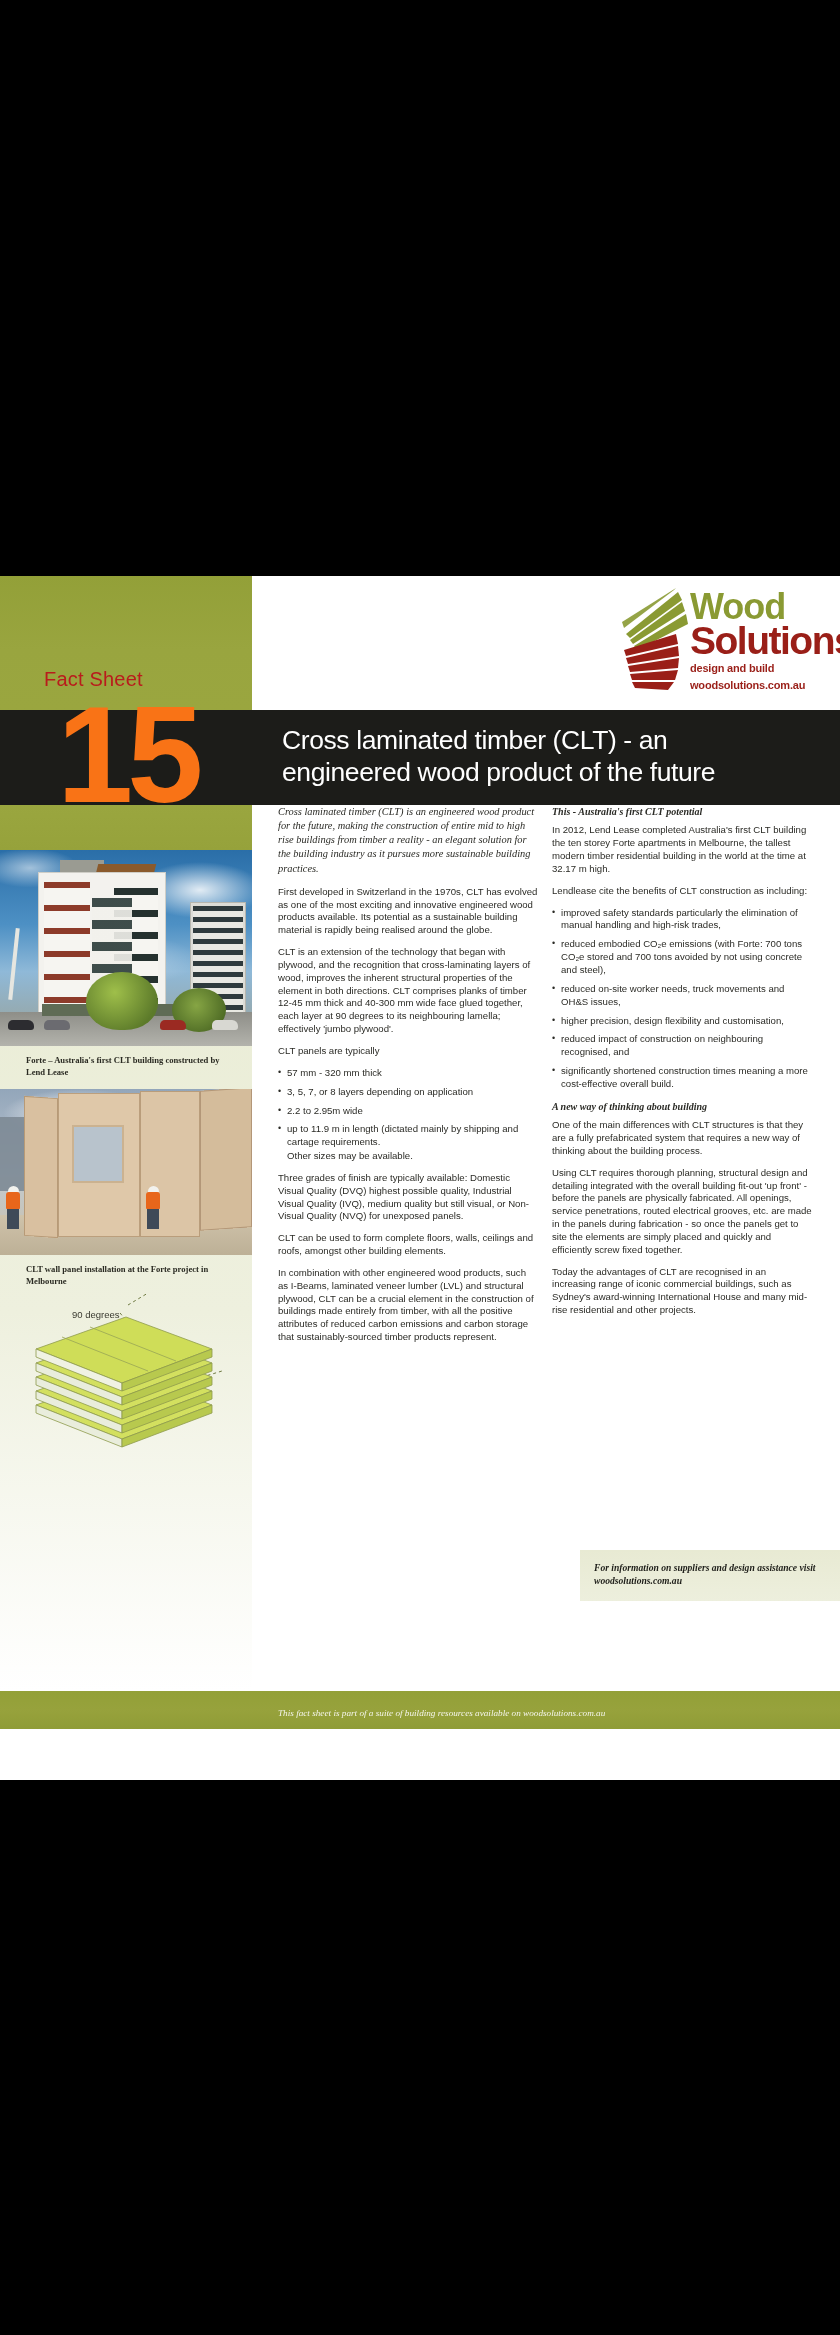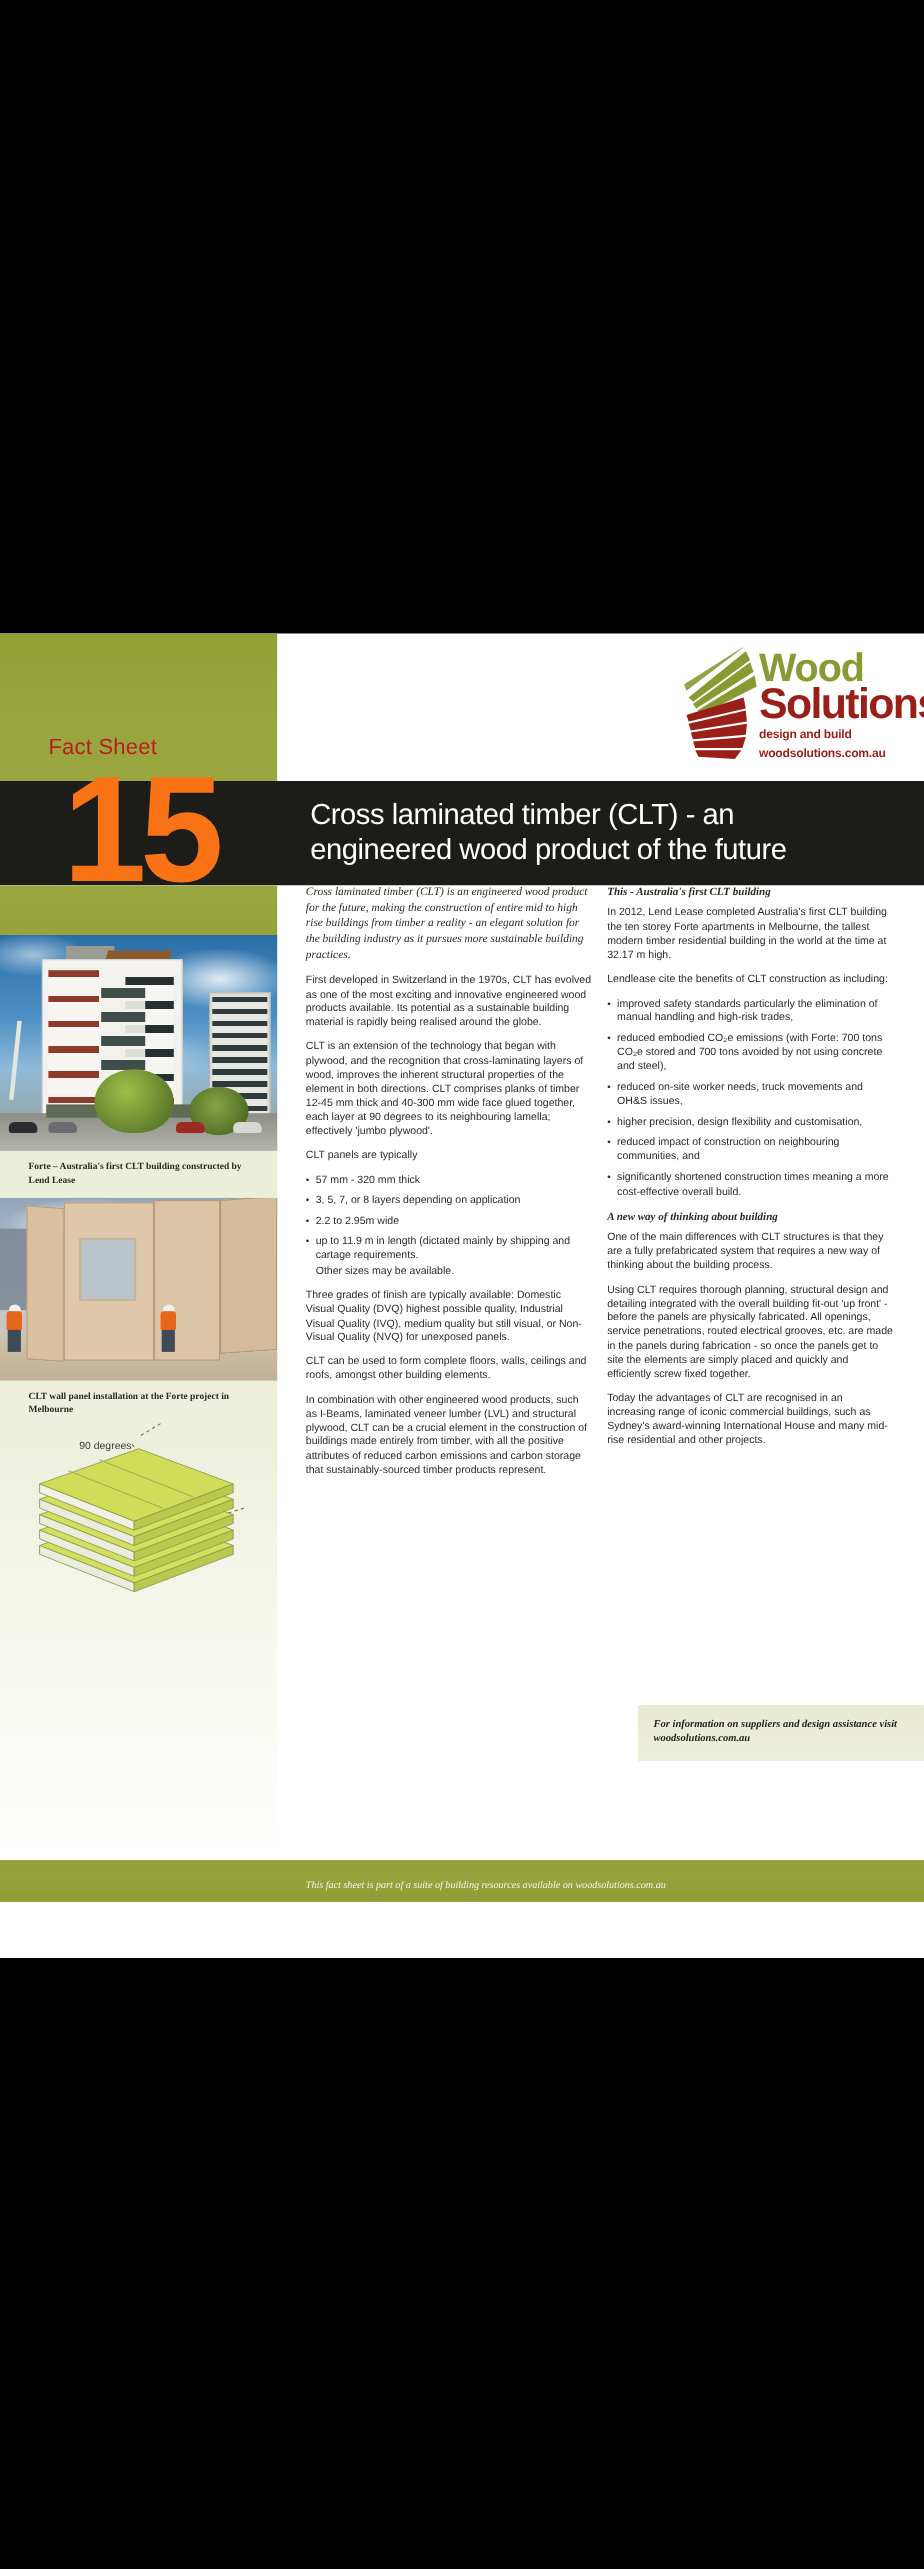--- a/index.html
+++ b/index.html
@@ -269,29 +269,29 @@
         <li>2.2 to 2.95m wide</li>
         <li>up to 11.9 m in length (dictated mainly by shipping and cartage requirements.</li>
         <li class="nobul" style="margin-top:-5px;">Other sizes may be available.</li>
       </ul>
       <p>Three grades of finish are typically available: Domestic Visual Quality (DVQ) highest possible quality, Industrial Visual Quality (IVQ), medium quality but still visual, or Non-Visual Quality (NVQ) for unexposed panels.</p>
       <p>CLT can be used to form complete floors, walls, ceilings and roofs, amongst other building elements.</p>
       <p>In combination with other engineered wood products, such as I-Beams, laminated veneer lumber (LVL) and structural plywood, CLT can be a crucial element in the construction of buildings made entirely from timber, with all the positive attributes of reduced carbon emissions and carbon storage that sustainably-sourced timber products represent.</p>
     </div>
 
     <div class="col colB">
-      <p class="subhead"><span>This - </span><span>Australia's first CLT building</span></p>
+      <p class="subhead"><span>This - </span><span>Australia's first CLT potential</span></p>
       <p>In 2012, Lend Lease completed Australia's first CLT building the ten storey Forte apartments in Melbourne, the tallest modern timber residential building in the world at the time at 32.17 m high.</p>
       <p>Lendlease cite the benefits of CLT construction as including:</p>
       <ul class="bullets">
         <li>improved safety standards particularly the elimination of manual handling and high-risk trades,</li>
         <li>reduced embodied CO₂e emissions (with Forte: 700 tons CO₂e stored and 700 tons avoided by not using concrete and steel),</li>
         <li>reduced on-site worker needs, truck movements and OH&amp;S issues,</li>
         <li>higher precision, design flexibility and customisation,</li>
-        <li>reduced impact of construction on neighbouring communities, and</li>
+        <li>reduced impact of construction on neighbouring recognised, and</li>
         <li>significantly shortened construction times meaning a more cost-effective overall build.</li>
       </ul>
       <p class="subhead">A new way of thinking about building</p>
       <p>One of the main differences with CLT structures is that they are a fully prefabricated system that requires a new way of thinking about the building process.</p>
       <p>Using CLT requires thorough planning, structural design and detailing integrated with the overall building fit-out 'up front' - before the panels are physically fabricated. All openings, service penetrations, routed electrical grooves, etc. are made in the panels during fabrication - so once the panels get to site the elements are simply placed and quickly and efficiently screw fixed together.</p>
       <p>Today the advantages of CLT are recognised in an increasing range of iconic commercial buildings, such as Sydney's award-winning International House and many mid-rise residential and other projects.</p>
     </div>
 
     <div class="cta">
       <p>For information on suppliers and design assistance visit woodsolutions.com.au</p>

